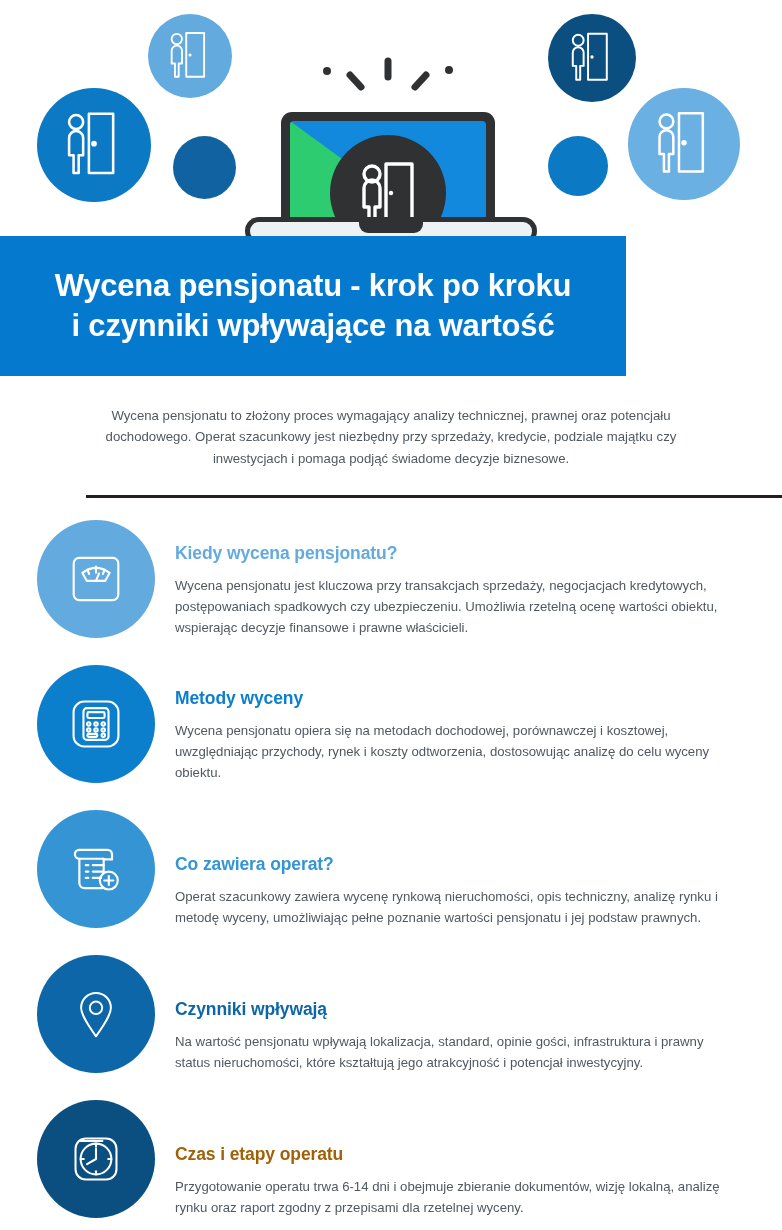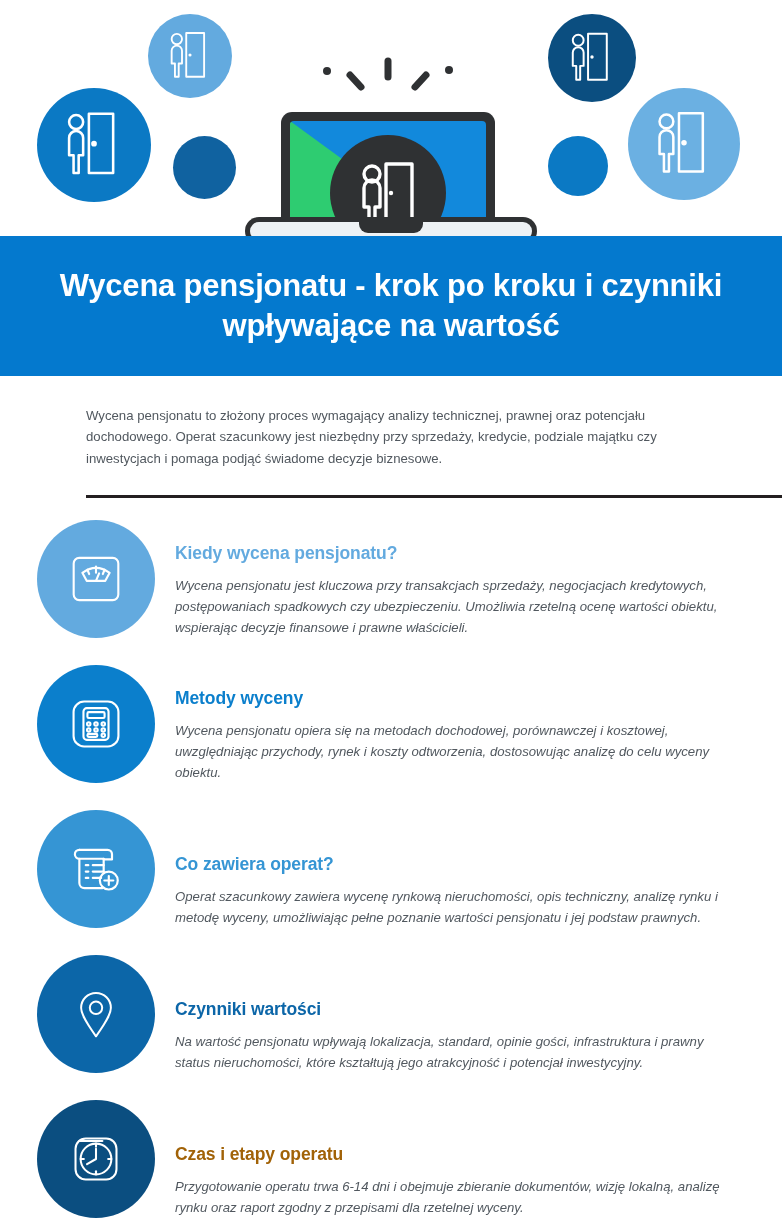--- a/index.html
+++ b/index.html
@@ -20,21 +20,21 @@
   }
   .deco-circle { position:absolute; border-radius:50%; }
   .deco-circle svg { display:block; width:100%; height:100%; }
 
   
   .laptop { position:absolute; left:243px; top:57px; width:296px; height:188px; }
   .laptop svg { display:block; }
 
   
   .title-band {
-    width:782px; height:140px;
+    width:626px; height:140px;
     background:#0479CE;
     display:flex; align-items:center; justify-content:center;
     padding:0 48px;
   }
   .title-band h1 {
     color:#ffffff;
     font-size:31px;
     font-weight:bold;
     line-height:1.28;
     text-align:center;
@@ -42,20 +42,21 @@
   }
 
   
   .intro {
     padding:29px 86px 0 86px;
   }
   .intro p {
     color:#51585f;
     font-size:13.2px;
     line-height:1.62;
+    text-align:center;
   }
   .divider {
     margin:26px auto 0 auto;
     width:708px; height:3px;
     background:#231f20;
   }
 
   
   .sections { padding:22px 0 0 0; }
   .section {
@@ -80,21 +81,20 @@
   .sec-title {
     font-size:17.5px;
     font-weight:bold;
     margin-bottom:11px;
     letter-spacing:-0.1px;
   }
   .sec-text {
     color:#51585f;
     font-size:13.2px;
     line-height:1.6;
-    font-style:italic;
   }
 </style>
 </head>
 <body>
 
 <div class="hero">
   <div id="decor-host">
       <div class="deco-circle" style="left: 148px; top: 14px; width: 84px; height: 84px; background: rgb(99, 170, 223);">
         <span style="display: block;">
           <svg viewBox="0 0 100 100" width="84" height="84">
@@ -269,21 +269,21 @@
         <span>
           <svg viewBox="0 0 100 100" width="62" height="62">
       <g stroke="#ffffff" stroke-width="3.2" fill="none" stroke-linejoin="round" stroke-linecap="round">
         <path d="M50 86 C30 58 26 48 26 40 a24 24 0 0 1 48 0 c0 8 -4 18 -24 46 z"></path>
         <circle cx="50" cy="40" r="10"></circle>
       </g>
     </svg>
         </span>
       </div>
       <div class="sec-body">
-        <div class="sec-title" style="color: rgb(12, 102, 168);">Czynniki wartości</div>
+        <div class="sec-title" style="color: rgb(12, 102, 168);">Czynniki wpływają</div>
         <div class="sec-text">Na wartość pensjonatu wpływają lokalizacja, standard, opinie gości, infrastruktura i prawny status nieruchomości, które kształtują jego atrakcyjność i potencjał inwestycyjny.</div>
       </div>
     </div>
     <div class="section">
       <div class="sec-icon" style="background: rgb(11, 78, 128);">
         <span>
           <svg viewBox="0 0 100 100" width="64" height="64">
       <g stroke="#ffffff" stroke-width="3.2" fill="none" stroke-linejoin="round" stroke-linecap="round">
         <rect x="18" y="18" width="64" height="64" rx="16"></rect>
         <circle cx="50" cy="50" r="24"></circle>

